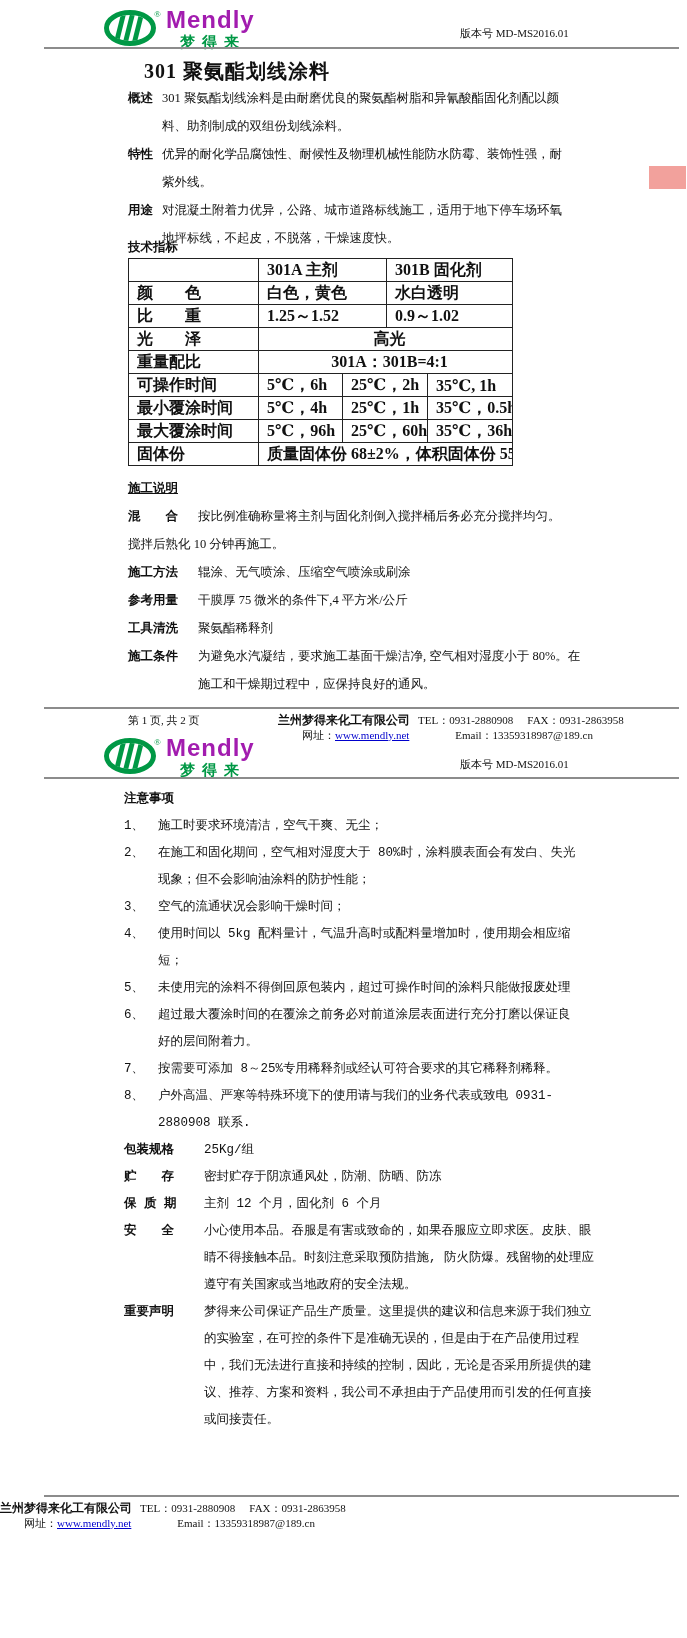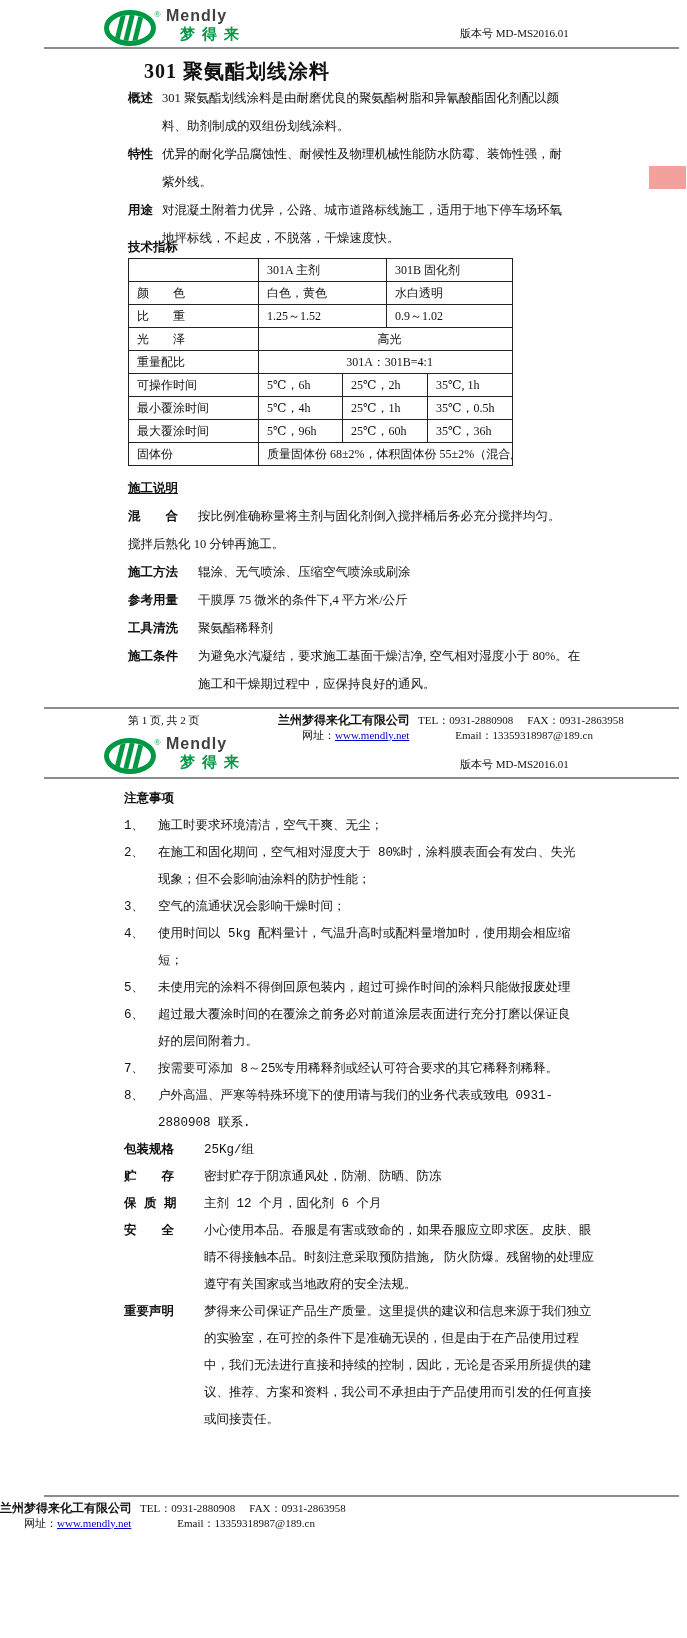--- a/index.html
+++ b/index.html
@@ -3,35 +3,35 @@
 <meta charset="utf-8">
 <style>
   html,body{margin:0;padding:0;background:#fff;}
   .canvas{position:relative;width:687px;height:1638px;background:#fff;overflow:hidden;
           font-family:"Liberation Serif","DejaVu Serif",serif;color:#111;font-size:12.5px;}
   .rule{position:absolute;left:44px;right:8px;height:2px;background:#8c8c8c;}
   
   .logo{position:absolute;display:flex;align-items:flex-start;}
   .logo-text{margin-left:4px;line-height:1;}
   .brand-name{font-family:"Liberation Sans","DejaVu Sans",sans-serif;font-weight:bold;
-              font-size:16px;color:#404040;letter-spacing:1px;}
+              font-size:24px;color:#a21caf;letter-spacing:1px;}
   .brand-cn{font-family:"Liberation Sans","DejaVu Sans",sans-serif;font-weight:bold;
             font-size:15px;color:#009845;letter-spacing:7px;margin:2px 0 0 14px;}
   .version{position:absolute;font-size:11px;color:#111;}
   
   .title{position:absolute;left:144px;top:58px;font-size:20px;font-weight:bold;letter-spacing:1px;}
   .sections{position:absolute;left:128px;top:84px;width:450px;}
   .sec{display:flex;line-height:28px;min-height:56px;}
   .sec .label{width:34px;font-weight:bold;flex:none;}
   .sec .text{width:406px;}
   .tech{position:absolute;left:128px;top:236px;width:420px;}
   .tech-title{font-weight:bold;line-height:22px;margin-bottom:0;}
   table.spec{border-collapse:collapse;table-layout:fixed;width:384px;}
-  table.spec td{border:1px solid #222;height:22px;padding:0 0 0 8px;font-size:12px;
-                vertical-align:middle;overflow:hidden;white-space:nowrap;}
+  table.spec td{border:1px solid #222;height:22px;padding:0 0 0 8px;font-size:16px;
+                vertical-align:middle;overflow:hidden;white-space:nowrap;font-weight:bold;}
   td.ctr{text-align:center;padding:0;}
   .construction{position:absolute;left:128px;top:474px;width:470px;line-height:28px;}
   .cons-title{font-weight:bold;text-decoration:underline;}
   .cons{display:flex;}
   .cons .label{width:70px;font-weight:bold;flex:none;}
   .cons .text{width:394px;}
   .plain-line{line-height:28px;}
   
   .footer{position:absolute;left:0;width:687px;font-size:11px;}
   .footer .frow{display:flex;}

